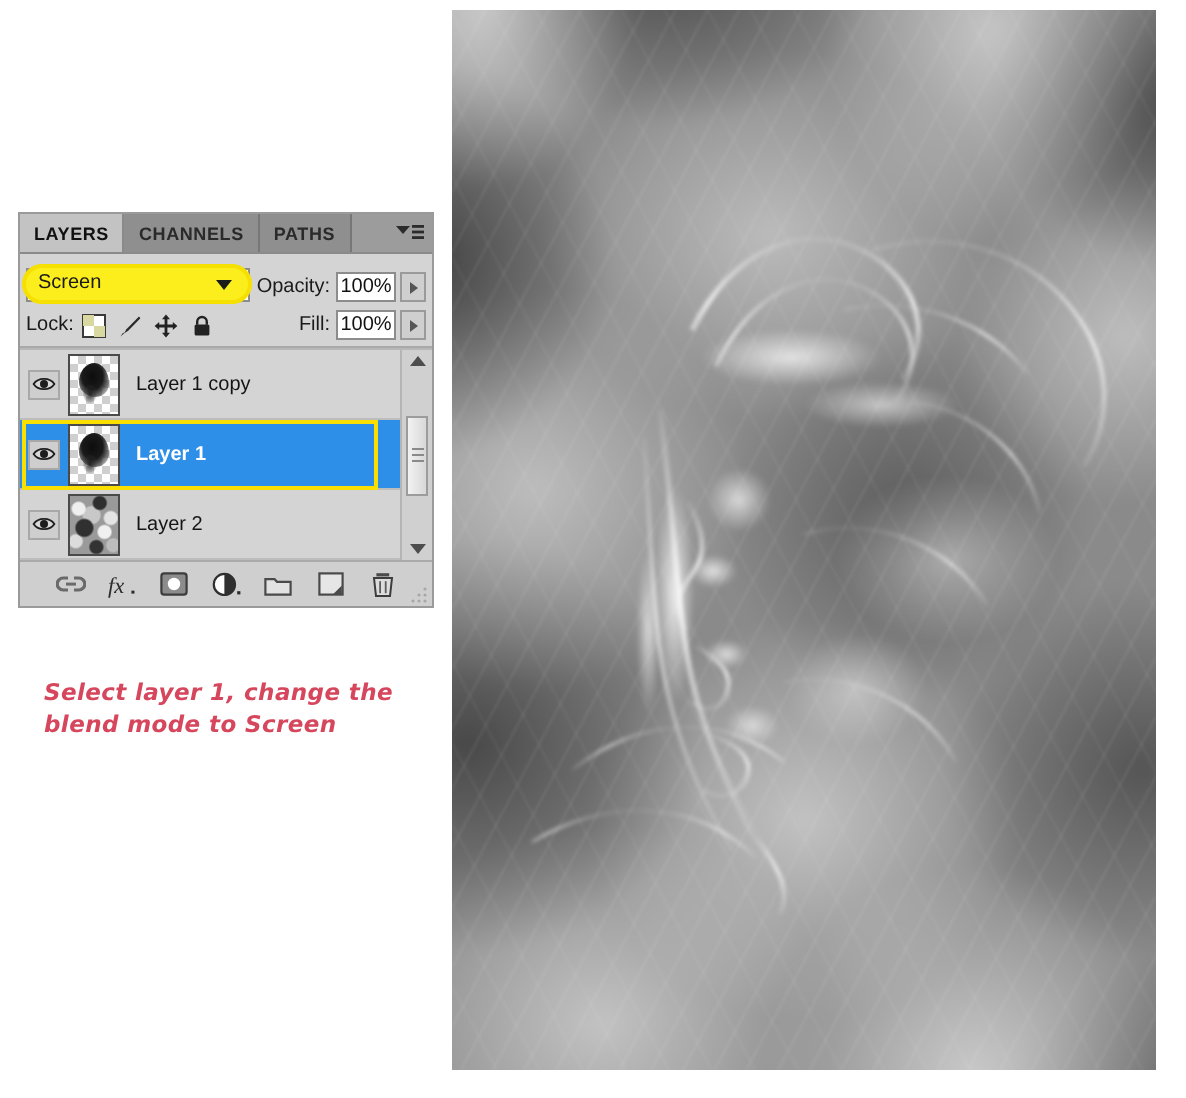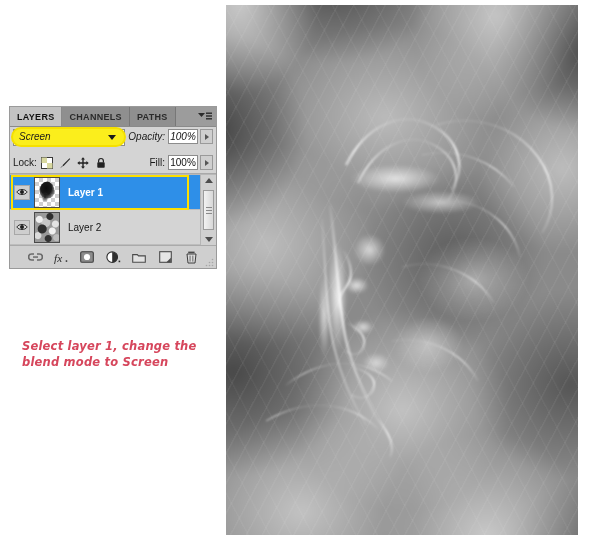--- a/index.html
+++ b/index.html
@@ -66,26 +66,25 @@
     background: #9c9c9c;
     display: flex;
     align-items: center;
     justify-content: center;
     cursor: default;
   }
 
   
   .blend-row {
     display: flex;
-    align-items: flex-start;
+    align-items: flex-end;
     height: 22px;
     padding: 2px 3px 1px 3px;
     background: #d4d4d4;
     position: relative;
-    font-style: italic;
   }
   .blend-select-wrap {
     position: relative;
     width: 112px;
     height: 17px;
   }
   .blend-select {
     position: absolute;
     left: 0; top: 0;
     width: 112px;
@@ -529,20 +528,34 @@
       <span class="field-label">Fill:</span>
       <div class="num-field">100%</div>
       <div class="spinner">
         <span class="tri"></span>
       </div>
     </div>
   </div>
 
   <div class="layer-list">
 
+    <div class="layer-row">
+      <div class="eye-cell">
+        <div class="eye-box">
+          <svg width="12" height="8" viewBox="0 0 12 8">
+            <path d="M0.8 4 C3 0.6 9 0.6 11.2 4 C9 7.4 3 7.4 0.8 4 Z" fill="#d8d8d8" stroke="#1d1d1d" stroke-width="0.9"></path>
+            <circle cx="6" cy="4" r="2" fill="#1d1d1d"></circle>
+          </svg>
+        </div>
+      </div>
+      <div class="thumb">
+        <span class="blob"></span>
+      </div>
+      <span class="layer-name">Layer 1 copy</span>
+    </div>
 
     <div class="layer-row selected">
       <div class="eye-cell">
         <div class="eye-box">
           <svg width="12" height="8" viewBox="0 0 12 8">
             <path d="M0.8 4 C3 0.6 9 0.6 11.2 4 C9 7.4 3 7.4 0.8 4 Z" fill="#d8d8d8" stroke="#1d1d1d" stroke-width="0.9"></path>
             <circle cx="6" cy="4" r="2" fill="#1d1d1d"></circle>
           </svg>
         </div>
       </div>

